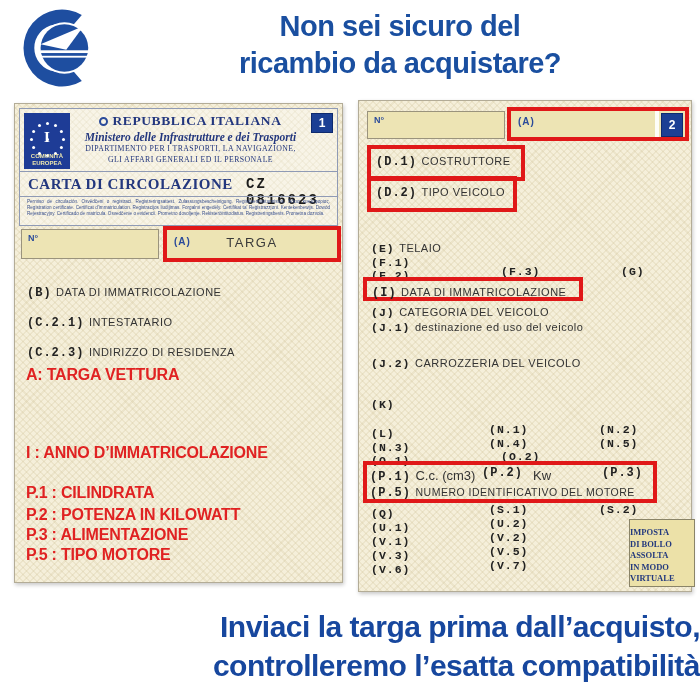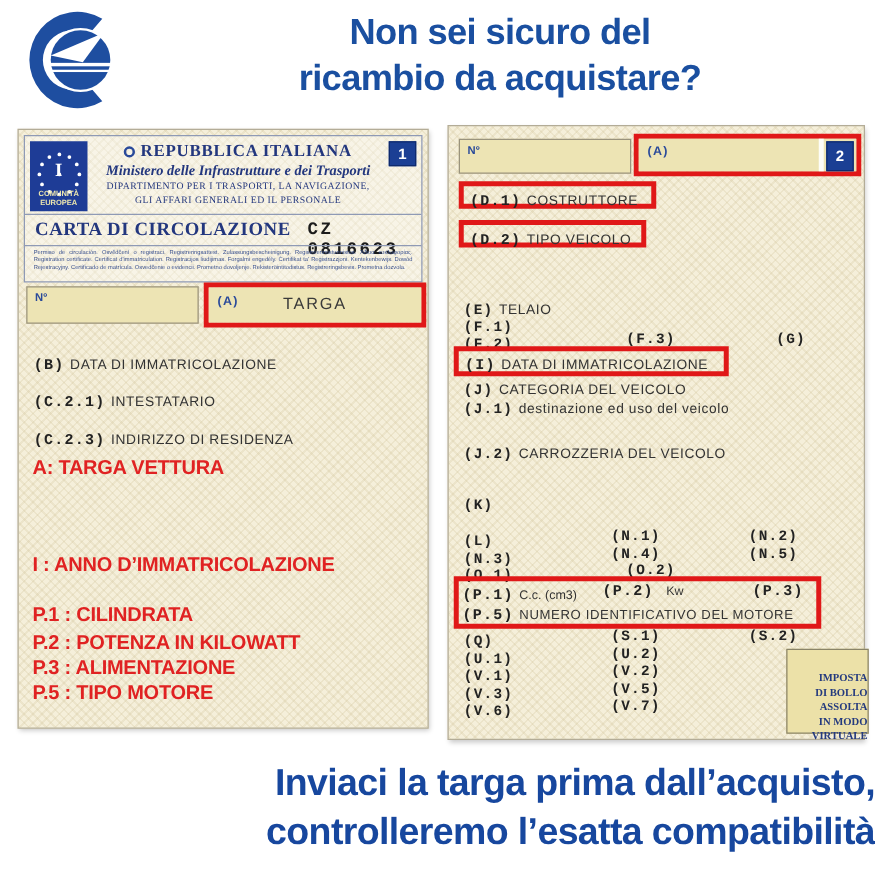--- a/index.html
+++ b/index.html
@@ -68,33 +68,33 @@
   .lbl  { font-size:11px; color:#333; letter-spacing:0.5px; }
   .lrow { position:absolute; left:12px; right:8px; height:16px; white-space:nowrap; }
   .rrow { position:absolute; left:12px; right:6px; height:14px; white-space:nowrap; }
   .rrow .code { font-size:11.5px; }
   .c2 { position:absolute; left:118px; top:0; }
   .c3 { position:absolute; left:228px; top:0; }
   .c2f { position:absolute; left:130px; top:0; }
   .c3f { position:absolute; left:250px; top:0; }
 
   
-  .red-label-box { position:absolute; border:4px solid #e01818; height:22px; padding:2px 4px 0 5px; white-space:nowrap; }
+  .red-label-box { position:absolute; border:4px solid #e01818; height:36px; padding:2px 4px 0 5px; white-space:nowrap; }
 
   
   .annot { position:absolute; left:11px; color:#e02222; font-weight:bold; font-size:16px; white-space:nowrap; letter-spacing:-0.2px; }
 
   
   .p-box { position:absolute; left:4px; top:360px; width:294px; height:42px; border:4px solid #e01818; }
   .p-line { position:absolute; left:3px; right:2px; height:16px; white-space:nowrap; }
-  .p-sub { font-size:10px; color:#333; }
+  .p-sub { font-size:13px; color:#333; }
 
   
   .stamp-box { position:absolute; left:270px; top:418px; width:66px; height:68px; background:#ece1a8;
-    border:1px solid #8a8468; z-index:3; text-align:right; padding-top:17px;
+    border:1px solid #8a8468; z-index:3; text-align:left; padding-top:7px;
     font-family:"Liberation Serif", serif; font-weight:bold; font-size:8.5px; line-height:11.5px; color:#243a7e; }
 </style>
 </head>
 <body>
 
 <div class="logo">
   <svg width="92" height="88" viewBox="0 0 100 96">
     <path d="M76,12 A42,42 0 1 0 76,84 L64,70 A26,26 0 1 1 64,26 Z" fill="#1e4ea0"></path>
     <circle cx="57" cy="48" r="28" fill="#ffffff"></circle>
     <circle cx="57" cy="48" r="26" fill="#1e4ea0"></circle>

